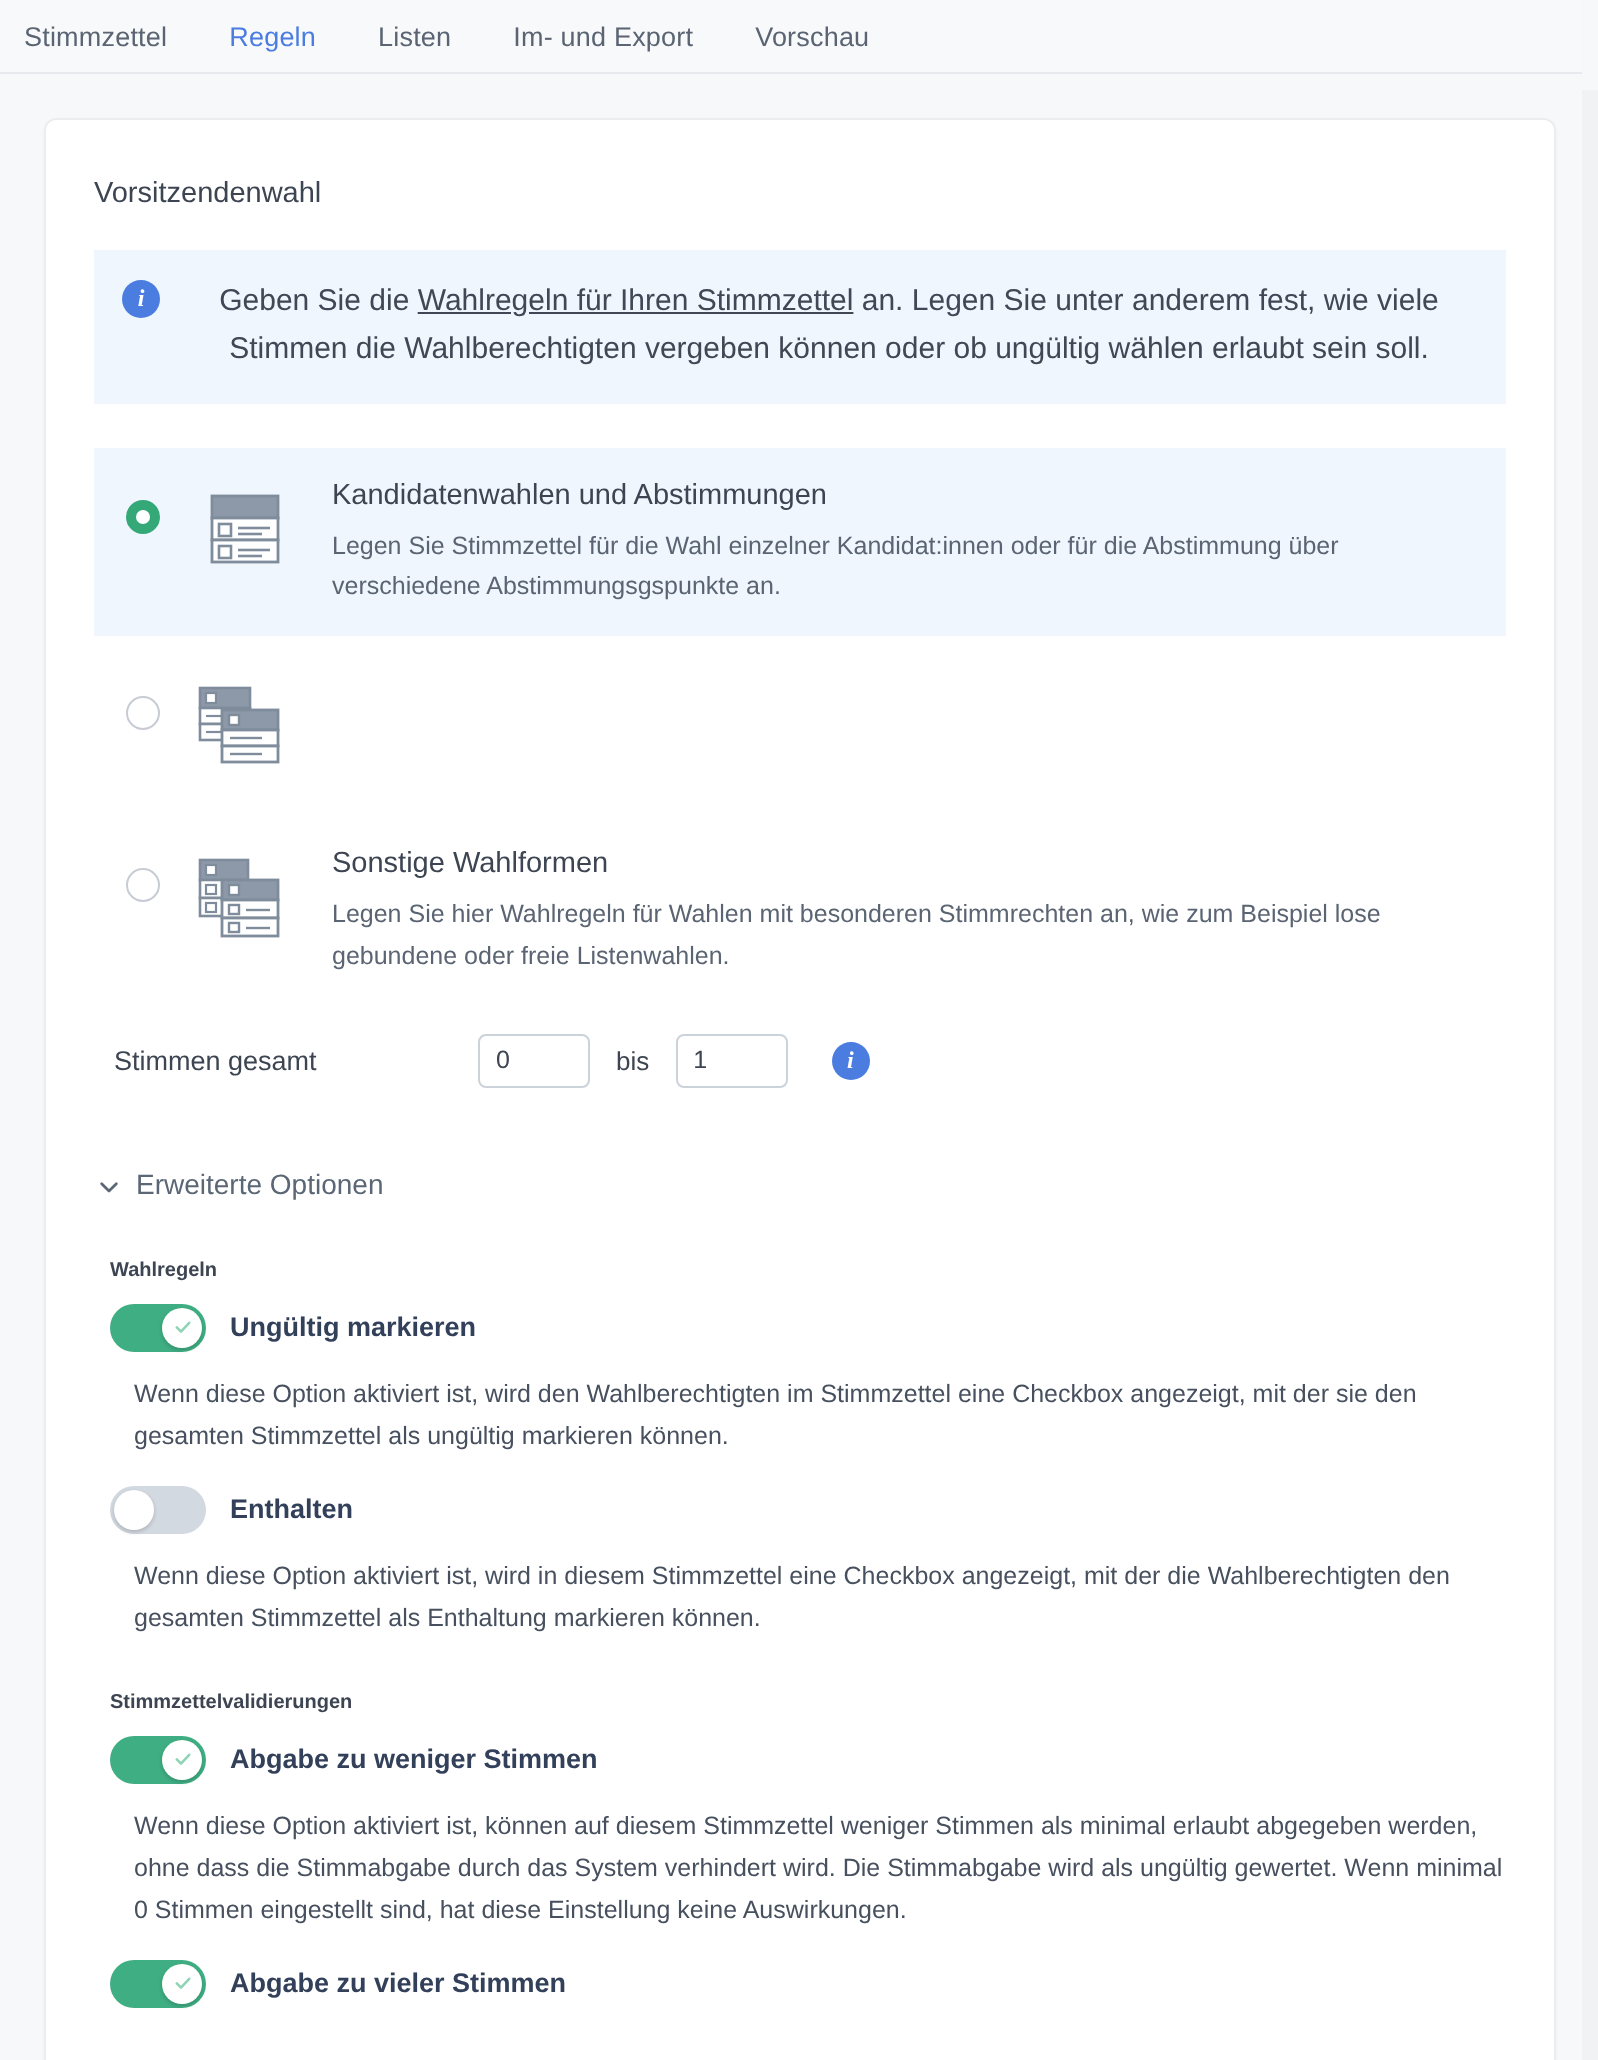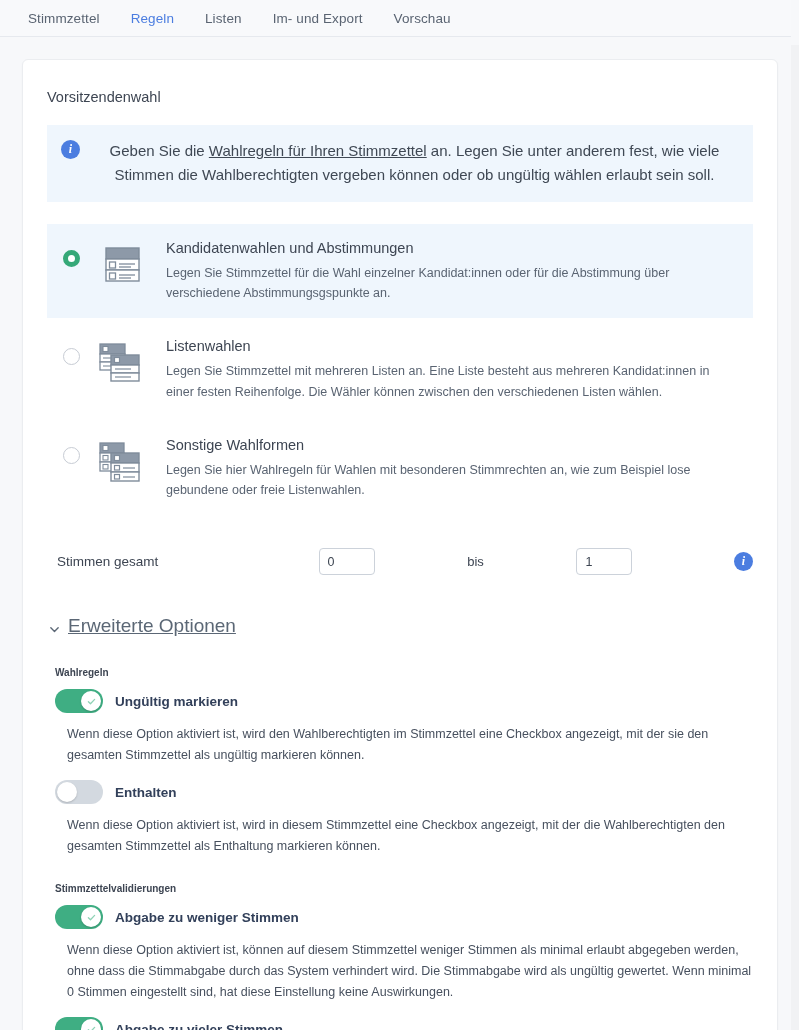--- a/index.html
+++ b/index.html
@@ -12,21 +12,21 @@
   }
   body { position: relative; }
 
   
   .tabbar {
     position: absolute; top: 0; left: 0;
     width: 791px; height: 37px;
     background: #f8f9fb;
     border-bottom: 1px solid #e6e9ee;
     display: flex; align-items: center;
-    padding-left: 28px;
+    padding-left: 12px;
     gap: 31px;
   }
   .tab {
     font-size: 13.5px;
     color: #5a6472;
     letter-spacing: .1px;
     white-space: nowrap;
     cursor: pointer;
   }
   .tab.active { color: #4b7de0; }
@@ -141,22 +141,21 @@
     font-size: 12.5px;
     line-height: 1.66;
     color: #5a6472;
     max-width: 600px;
   }
 
   
   .totals-row {
     display: flex;
     align-items: center;
-    margin: 33px 0 0 10px;
-    justify-content: space-between;
+    margin: 14px 0 0 10px;
   }
   .totals-label {
     font-size: 13.5px;
     color: #3d4552;
     width: 182px;
   }
   .num-input {
     width: 56px; height: 27px;
     border: 1px solid #ccd2da;
     border-radius: 4px;
@@ -190,23 +189,22 @@
     align-items: center;
     gap: 8px;
     margin: 40px 0 30px 2px;
     cursor: pointer;
   }
   .chev {
     width: 11px; height: 11px;
     display: inline-block;
   }
   .disclosure-label {
-    font-size: 19px;
+    font-size: 14px;
     color: #5b6775;
-    text-decoration: underline;
   }
 
   
   .section { margin-bottom: 26px; }
   .section-title {
     font-size: 10px;
     color: #3d4552;
     font-weight: bold;
     margin: 0 0 11px 8px;
   }
@@ -302,24 +300,20 @@
     <line x1="7" y1="16" x2="20" y2="16" stroke="#7f8c9b" stroke-width="1.1"></line>
     <rect x="4" y="20" width="25" height="8" fill="#ffffff" stroke="#7f8c9b" stroke-width="1.3"></rect>
     <line x1="7" y1="24" x2="20" y2="24" stroke="#7f8c9b" stroke-width="1.1"></line>
     <rect x="15" y="13" width="28" height="10" fill="#8d99a8" stroke="#7f8c9b" stroke-width="1.4"></rect>
     <rect x="18.5" y="15.5" width="5" height="5" fill="#ffffff" stroke="#7f8c9b" stroke-width="1.2"></rect>
     <rect x="15" y="23" width="28" height="8" fill="#ffffff" stroke="#7f8c9b" stroke-width="1.4"></rect>
     <line x1="19" y1="27" x2="35" y2="27" stroke="#7f8c9b" stroke-width="1.2"></line>
     <rect x="15" y="31" width="28" height="8" fill="#ffffff" stroke="#7f8c9b" stroke-width="1.4"></rect>
     <line x1="19" y1="35" x2="35" y2="35" stroke="#7f8c9b" stroke-width="1.2"></line>
   </svg></div>
-          <div class="opt-body">
-            <div class="opt-title">Listenwahlen</div>
-            <div class="opt-desc">Legen Sie Stimmzettel mit mehreren Listen an. Eine Liste besteht aus mehreren Kandidat:innen in einer festen Reihenfolge. Die Wähler können zwischen den verschiedenen Listen wählen.</div>
-          </div>
         </div>
         <div class="option">
           <div class="radio-outer"></div>
           <div class="opt-icon"><svg width="52" height="48" viewBox="0 0 52 48">
     <rect x="4" y="2" width="24" height="10" fill="#8d99a8" stroke="#7f8c9b" stroke-width="1.3"></rect>
     <rect x="7" y="4.5" width="5" height="5" fill="#ffffff" stroke="#7f8c9b" stroke-width="1.1"></rect>
     <rect x="4" y="12" width="24" height="9" fill="#ffffff" stroke="#7f8c9b" stroke-width="1.3"></rect>
     <rect x="7" y="14.5" width="5" height="4.5" fill="#ffffff" stroke="#7f8c9b" stroke-width="1.1"></rect>
     <rect x="4" y="21" width="24" height="9" fill="#ffffff" stroke="#7f8c9b" stroke-width="1.3"></rect>
     <rect x="7" y="23.5" width="5" height="4.5" fill="#ffffff" stroke="#7f8c9b" stroke-width="1.1"></rect>

